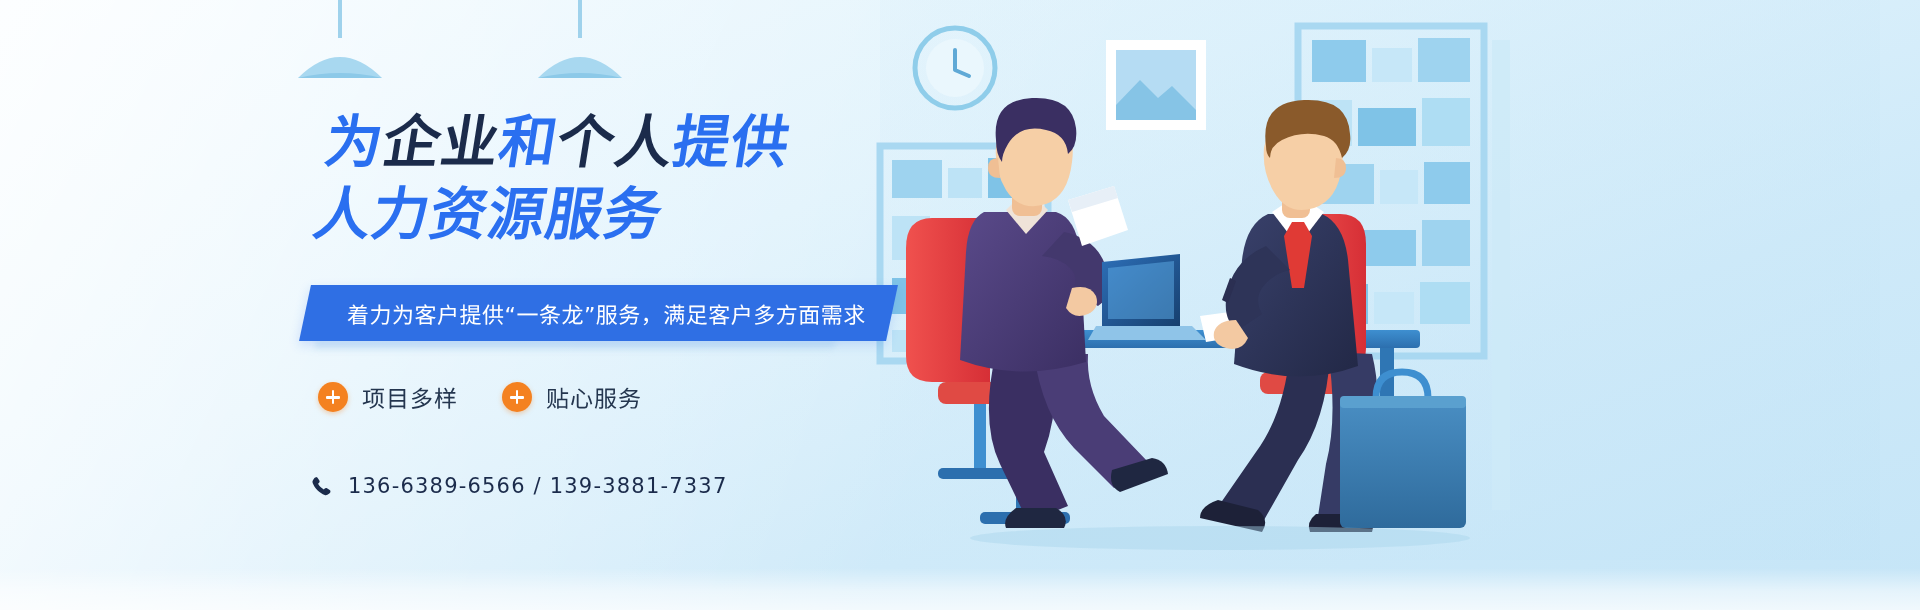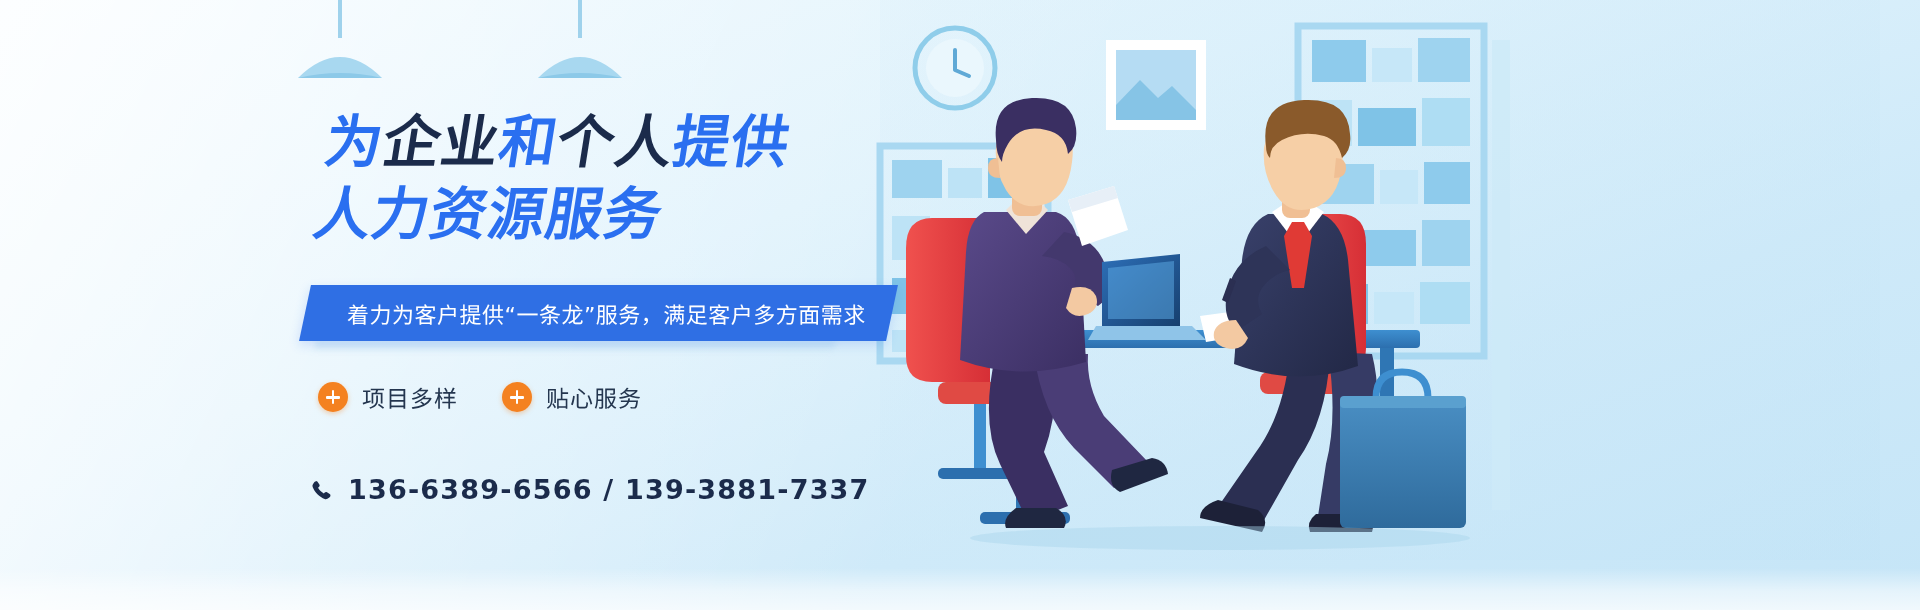--- a/index.html
+++ b/index.html
@@ -100,22 +100,22 @@
   }
 
   
   .phone{
     position:absolute; left:310px; top:474px;
     display:flex; align-items:center; gap:16px;
   }
   .phone-icon{ width:22px; height:24px; flex:0 0 auto; }
   .phone-num{
     color:#1b2b4b;
-    font-size:27px;
-    font-weight:bold;
+    font-size:21px;
+    font-weight:normal;
     letter-spacing:1.2px;
     font-family:"DejaVu Sans","Liberation Sans",sans-serif;
   }
 
   
   .illus{
     position:absolute; right:0; top:0;
     width:1100px; height:610px;
   }
   .illus svg{ display:block; width:100%; height:100%; }

